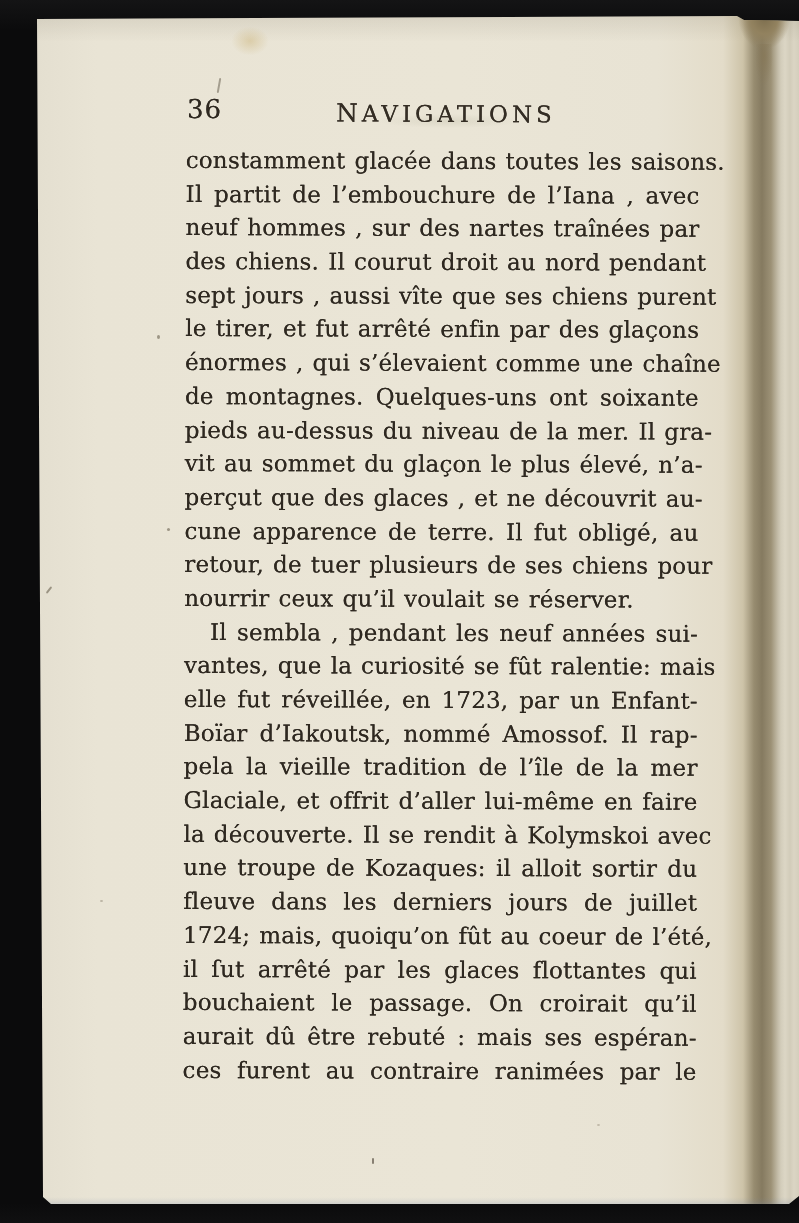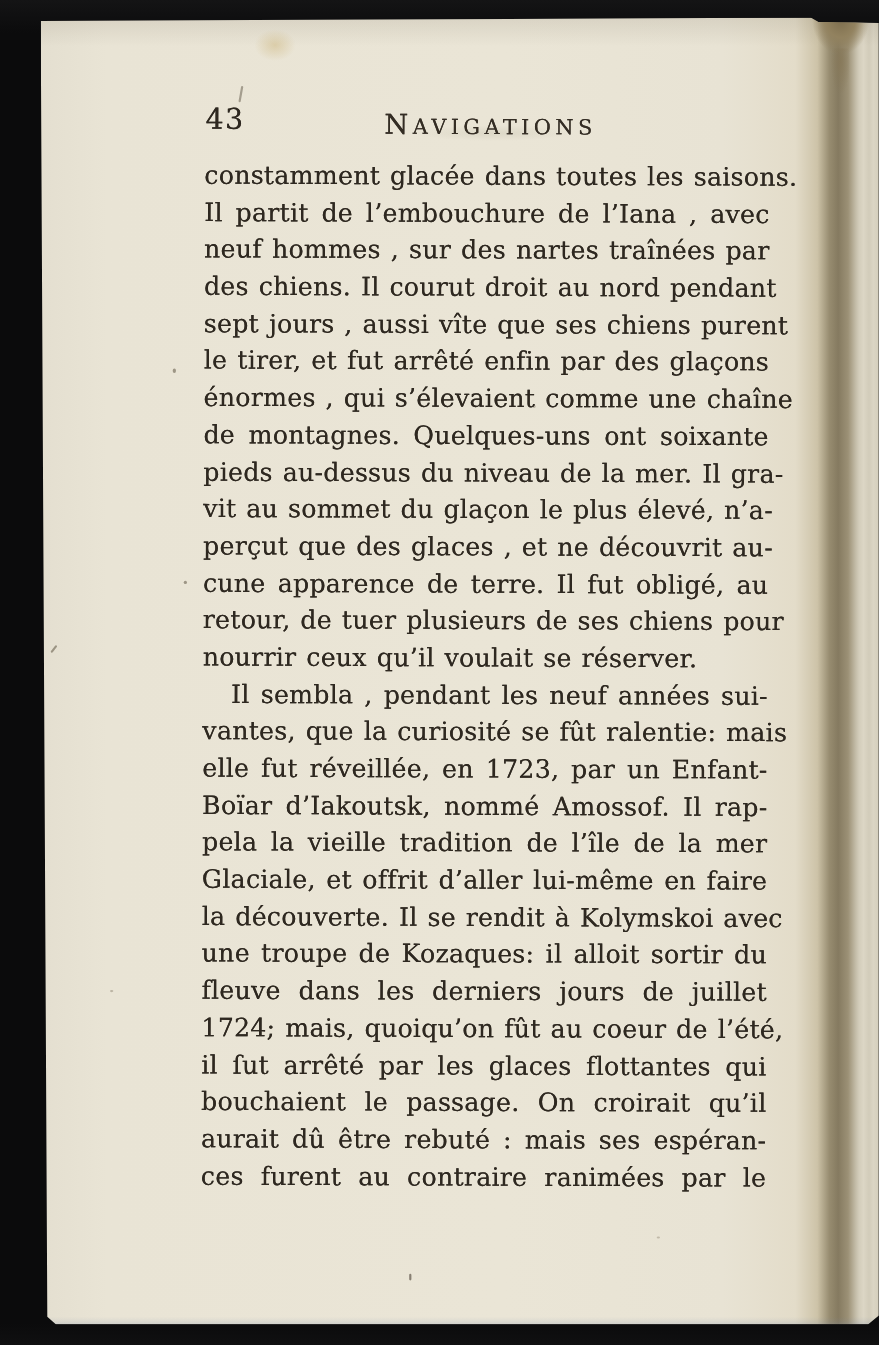--- a/index.html
+++ b/index.html
@@ -77,21 +77,21 @@
     position: absolute;
     left: 1px; top: 2px;
     font-size: 26px;
     letter-spacing: 1px;
   }
   .running-head {
     position: absolute;
     left: 120px; top: 6px;
     width: 280px;
     text-align: center;
-    font-size: 19px;
+    font-size: 23px;
     letter-spacing: 4px;
     color: #342d24;
   }
   .running-head::first-letter {
     font-size: 25px;
   }
   .body-lines {
     position: absolute;
     left: 0; top: 52px;
     width: 514px;
@@ -139,21 +139,21 @@
     <div class="speck s1"></div>
     <div class="speck s2"></div>
     <div class="speck s3"></div>
     <div class="speck s4"></div>
     <div class="speck s5"></div>
     <div class="speck s6"></div>
     <div class="speck s7"></div>
     <div class="speck s8"></div>
 
     <div class="text-layer">
-      <div class="page-number">43</div>
+      <div class="page-number">36</div>
       <div class="running-head">NAVIGATIONS</div>
 
       <div class="body-lines">
         <div class="line">constamment glacée dans toutes les saisons.</div>
         <div class="line">Il partit de l’embouchure de l’Iana , avec</div>
         <div class="line">neuf hommes , sur des nartes traînées par</div>
         <div class="line">des chiens. Il courut droit au nord pendant</div>
         <div class="line">sept jours , aussi vîte que ses chiens purent</div>
         <div class="line">le tirer, et fut arrêté enfin par des glaçons</div>
         <div class="line">énormes , qui s’élevaient comme une chaîne</div>

